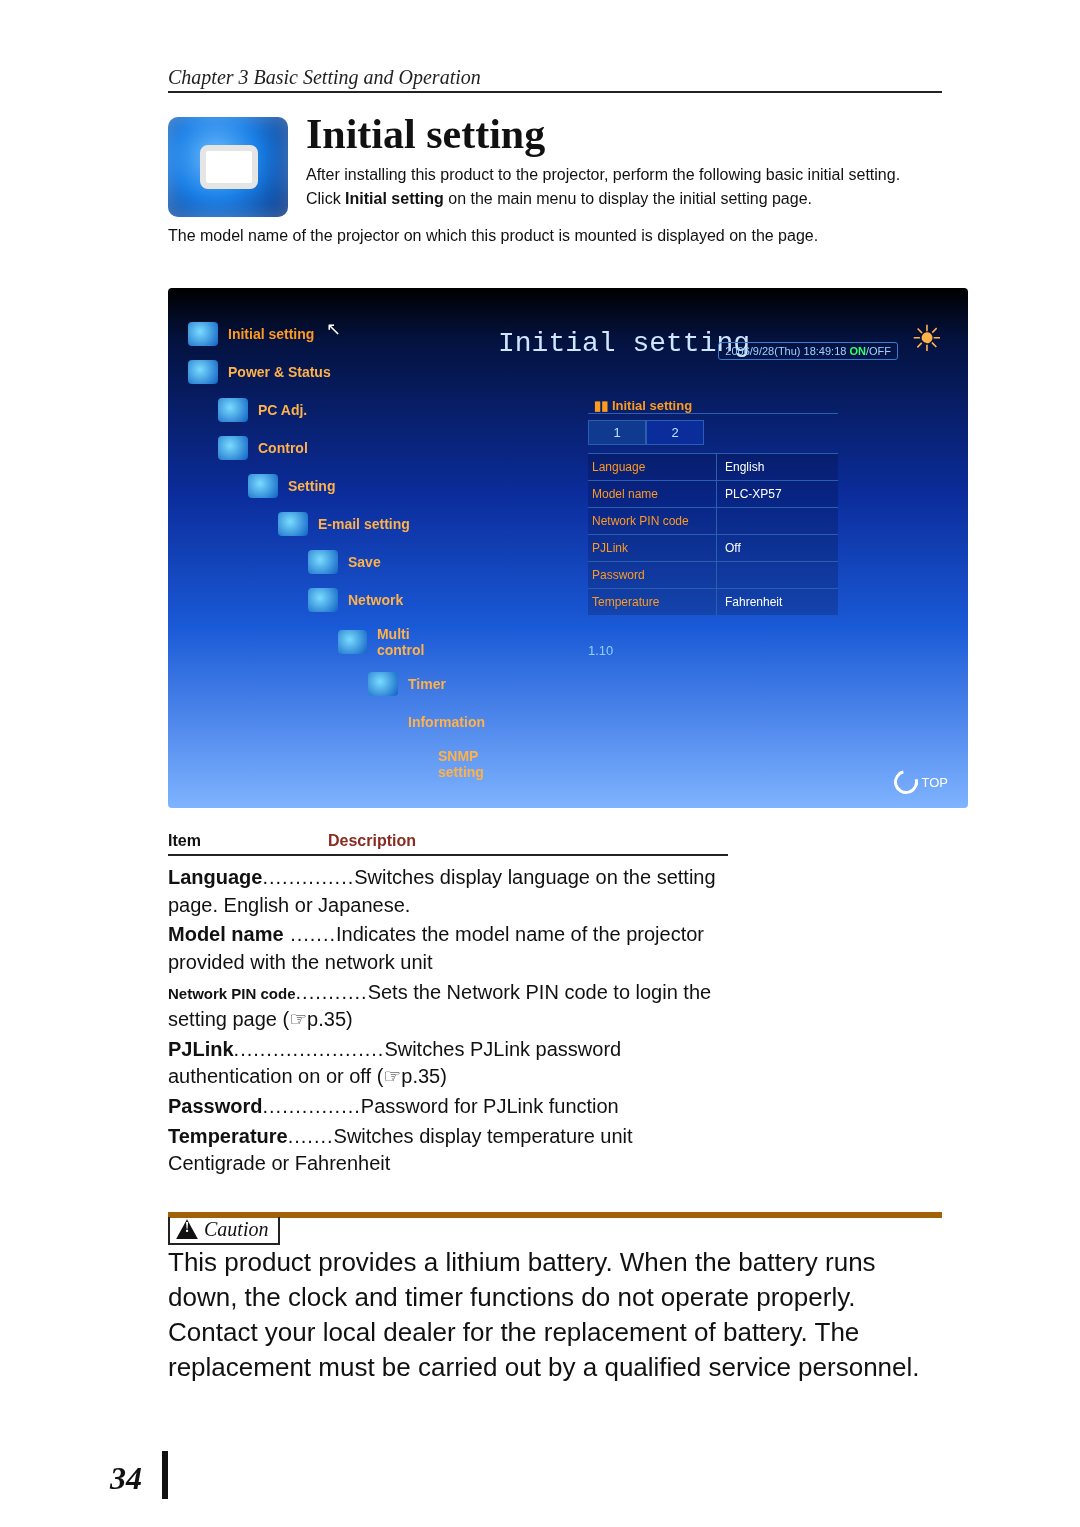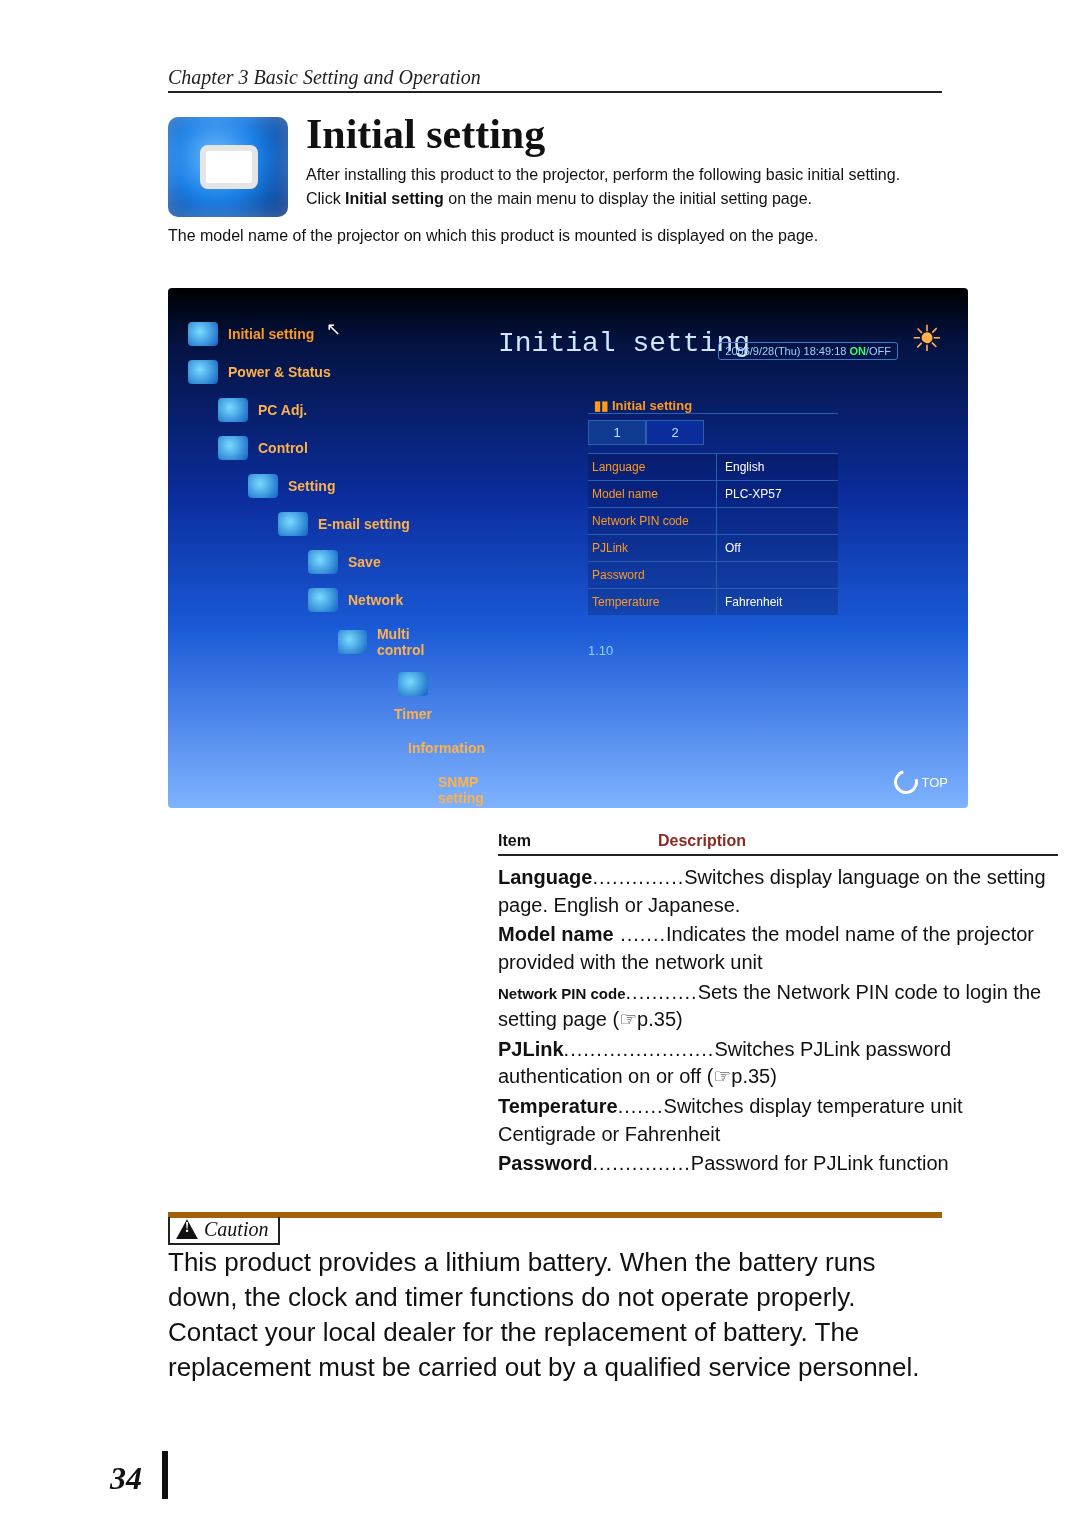--- a/index.html
+++ b/index.html
@@ -16,41 +16,41 @@
 .menu{position:absolute;left:20px;top:20px;width:270px;}
 .menu .row{display:flex;align-items:center;gap:10px;margin:14px 0 14px 0;}
 .menu .row .mic{width:30px;height:24px;border-radius:4px;background:radial-gradient(circle at 40% 40%,#7adcff,#0e5fc2);} 
 .menu .row .lbl{color:#ffb14a;font-weight:bold;font-size:14px;}
 .menu .row.active .lbl{color:#ff9a1f;}
 .menu .row.step{margin-left:30px;}
 .menu .row.step2{margin-left:60px;}
 .menu .row.step3{margin-left:90px;}
 .menu .row.step4{margin-left:120px;}
 .menu .row.step5{margin-left:150px;}
-.menu .row.step6{margin-left:180px;flex-direction:column;}
+.menu .row.step6{margin-left:180px;}
 .menu .row.step7{margin-left:210px;}
 .menu .row.step8{margin-left:240px;}
 .cursor{position:absolute;left:158px;top:30px;font-size:18px;color:#fff;}
 .panel-title{position:absolute;left:330px;top:40px;font-family:"Courier New",monospace;font-size:28px;color:#cfe6ff;}
 .date-badge{position:absolute;right:70px;top:54px;font-size:11px;border:1px solid #3a7bd0;padding:2px 6px;border-radius:3px;color:#9fd0ff;}
 .date-badge .on{color:#37ff6d;font-weight:bold;}
 .sun{position:absolute;right:20px;top:30px;width:42px;height:42px;color:#ffb14a;font-size:36px;line-height:42px;text-align:center;}
 .subpanel{position:absolute;left:420px;top:110px;width:250px;}
 .subpanel-title{color:#ff9a1f;font-weight:bold;font-size:13px;margin-bottom:6px;padding-left:6px;border-bottom:1px solid #2a5fb0;}
 .tabs{display:flex;margin-bottom:8px;}
 .tabs .tab{flex:0 0 56px;text-align:center;border:1px solid #2a5fb0;background:#0b2d9c;color:#bfe0ff;padding:4px 0;font-size:13px;}
 .tabs .tab.active{background:#103a8f;}
 .srow{display:flex;border-top:1px solid #2a5fb0;}
 .srow .k{flex:0 0 120px;padding:6px 4px;color:#ff9a1f;font-size:12px;border-right:1px solid #2a5fb0;background:rgba(0,0,30,.2);}
 .srow .v{flex:1;padding:6px 8px;color:#fff;background:rgba(0,0,30,.2);font-size:12px;}
 .foot-label{position:absolute;left:420px;bottom:150px;color:#8fd0ff;font-size:13px;}
 .top-btn{position:absolute;right:20px;bottom:14px;font-size:13px;color:#fff;display:flex;align-items:center;gap:4px;}
 .top-btn .arc{width:18px;height:18px;border:3px solid #fff;border-left-color:transparent;border-radius:50%;display:inline-block;transform:rotate(120deg);}
 
-.desc-wrap{width:560px;margin-left:330px;}
+.desc-wrap{width:560px;}
 .desc-head{display:flex;border-bottom:2px solid #222;padding-bottom:4px;margin-bottom:8px;font-weight:bold;}
 .desc-head .c1{flex:0 0 160px;color:#111;}
 .desc-head .c2{flex:1;color:#8a2a20;}
 .drow{font-size:20px;line-height:1.38;margin-bottom:2px;}
 .drow .term{font-weight:bold;}
 .drow .dots{letter-spacing:1px;}
 .drow.small .term{font-size:15px;}
 
 .caution-bar{margin-top:34px;border-top:6px solid #a16207;display:flex;align-items:flex-start;}
 .caution-badge{display:inline-flex;align-items:center;border:2px solid #222;border-top:none;padding:1px 10px 2px 6px;font-style:italic;font-family:Georgia,serif;font-size:20px;gap:6px;margin-top:-1px;}
@@ -178,22 +178,22 @@
   <div class="desc-wrap">
     <div class="desc-head">
       <div class="c1">Item</div>
       <div class="c2">Description</div>
     </div>
     <div id="desc-body">
         <div class="drow"><span class="term">Language</span><span class="dots">..............</span><span>Switches display language on the setting page. English or Japanese.</span></div>
         <div class="drow"><span class="term">Model name</span><span class="dots"> .......</span><span>Indicates the model name of the projector provided with the network unit</span></div>
         <div class="drow small"><span class="term">Network PIN code</span><span class="dots">...........</span><span>Sets the Network PIN code to login the setting page (☞p.35)</span></div>
         <div class="drow"><span class="term">PJLink</span><span class="dots">.......................</span><span>Switches PJLink password authentication on or off (☞p.35)</span></div>
+        <div class="drow"><span class="term">Password</span><span class="dots">...............</span><span>Password for PJLink function</span></div>
         <div class="drow"><span class="term">Temperature</span><span class="dots">.......</span><span>Switches display temperature unit Centigrade or Fahrenheit</span></div>
-        <div class="drow"><span class="term">Password</span><span class="dots">...............</span><span>Password for PJLink function</span></div>
       </div>
   </div>
 
   <div class="caution-bar">
     <span class="caution-badge">
       <span class="tri"></span>
       <span>Caution</span>
     </span>
   </div>
   <div class="caution-body">This product provides a lithium battery. When the battery runs down, the clock and timer functions do not operate properly. Contact your local dealer for the replacement of battery. The replacement must be carried out by a qualified service personnel.</div>

